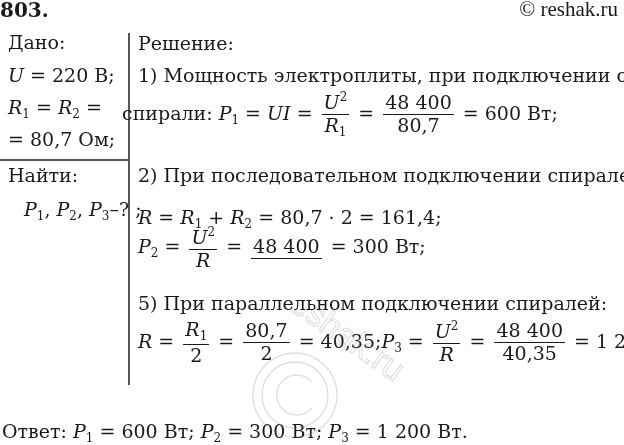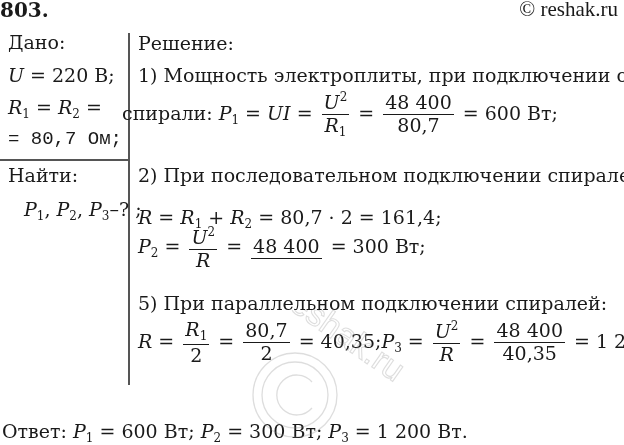--- a/index.html
+++ b/index.html
@@ -26,21 +26,21 @@
 
 <div class="abs num">803.</div>
 <div class="abs wm-top">© reshak.ru</div>
 
 <div class="vline"></div>
 <div class="hline"></div>
 
 <div class="abs" style="left:8px;top:31px;">Дано:</div>
 <div class="abs" style="left:8px;top:64px;"><i>U</i> <span>= 220 В;</span></div>
 <div class="abs" style="left:8px;top:96px;text-align:center;"><i>R</i><sub>1</sub> = <i>R</i><sub>2</sub> <span>=</span></div>
-<div class="abs" style="left:8px;top:128px;font-family:Liberation Mono, monospace;">= 80,7 Ом;</div>
+<div class="abs" style="left:8px;top:128px;">= 80,7 Ом;</div>
 
 <div class="abs" style="left:8px;top:164px;">Найти:</div>
 <div class="abs" style="left:24px;top:198px;"><i>P</i><sub>1</sub>, <i>P</i><sub>2</sub>, <i>P</i><sub>3</sub>–? ;</div>
 
 <div class="abs" style="left:138px;top:32px;">Решение:</div>
 <div class="abs" style="left:138px;top:64px;">1) Мощность электроплиты, при подключении одной</div>
 <div class="abs" style="left:122px;top:91px;">
   <span>спирали:</span> <i>P</i><sub>1</sub> = <i>UI</i> =
   <span class="frac">
       <span class="n"><i>U</i><sup>2</sup></span>

